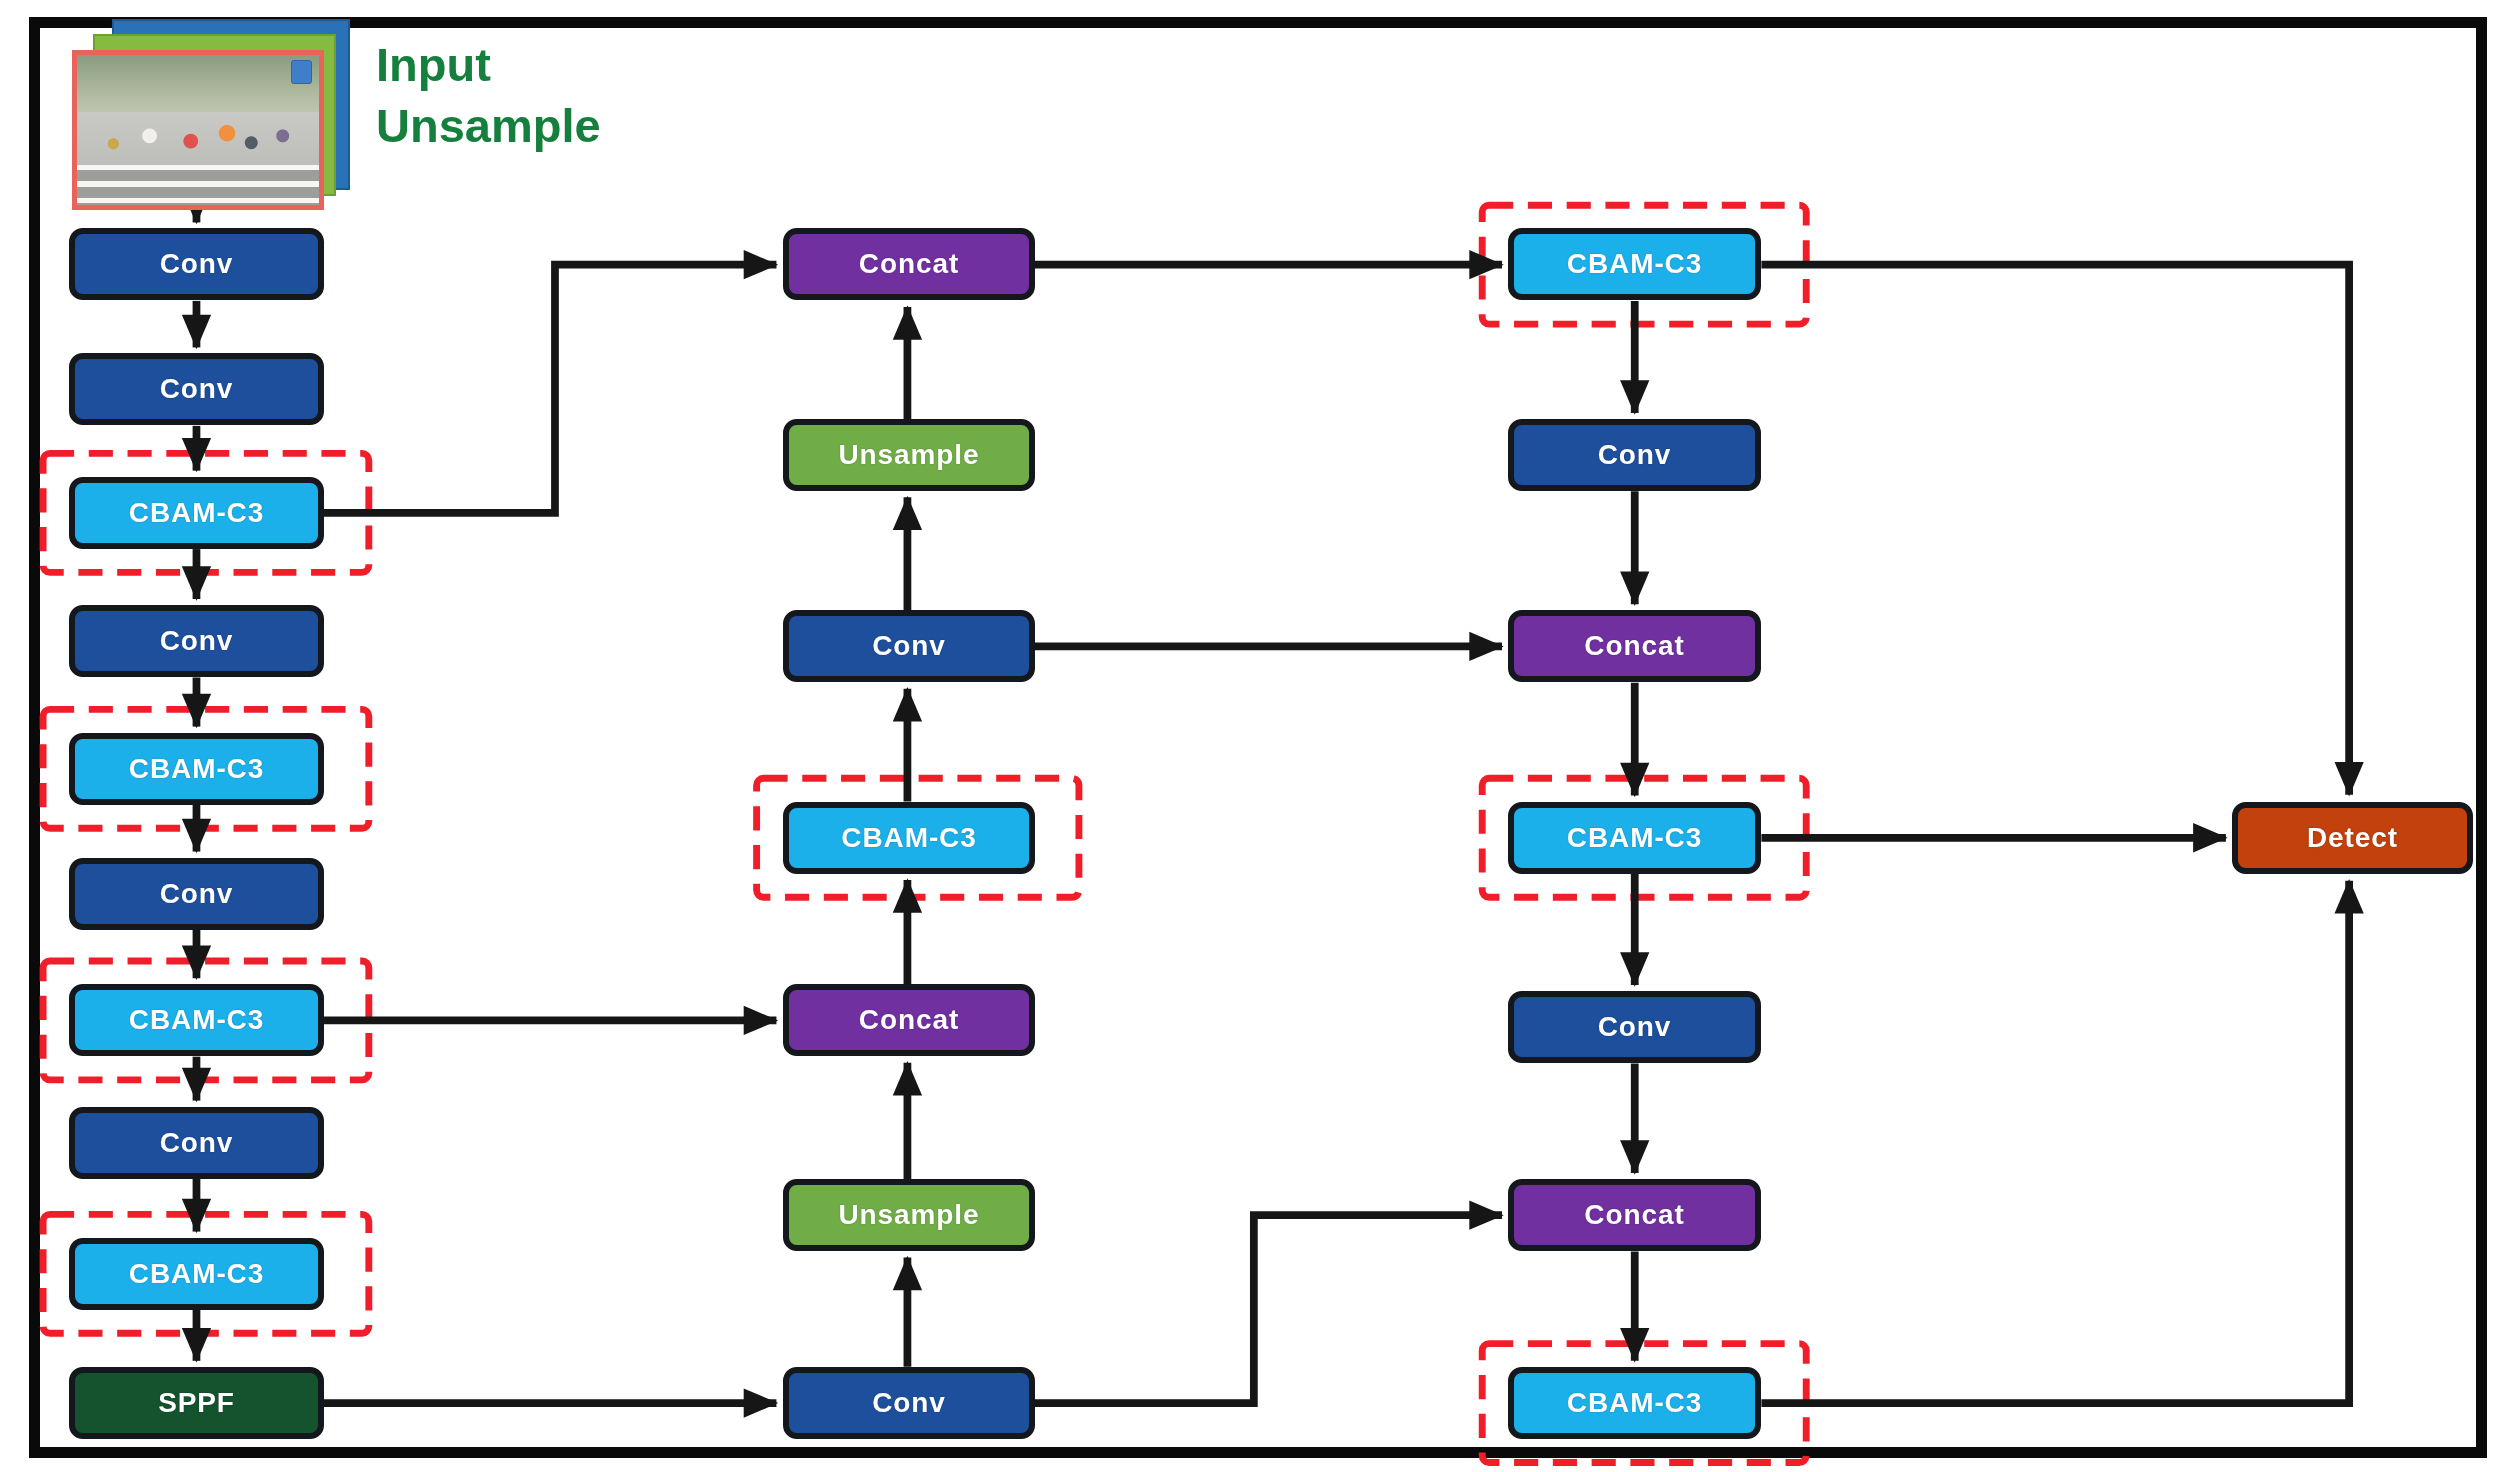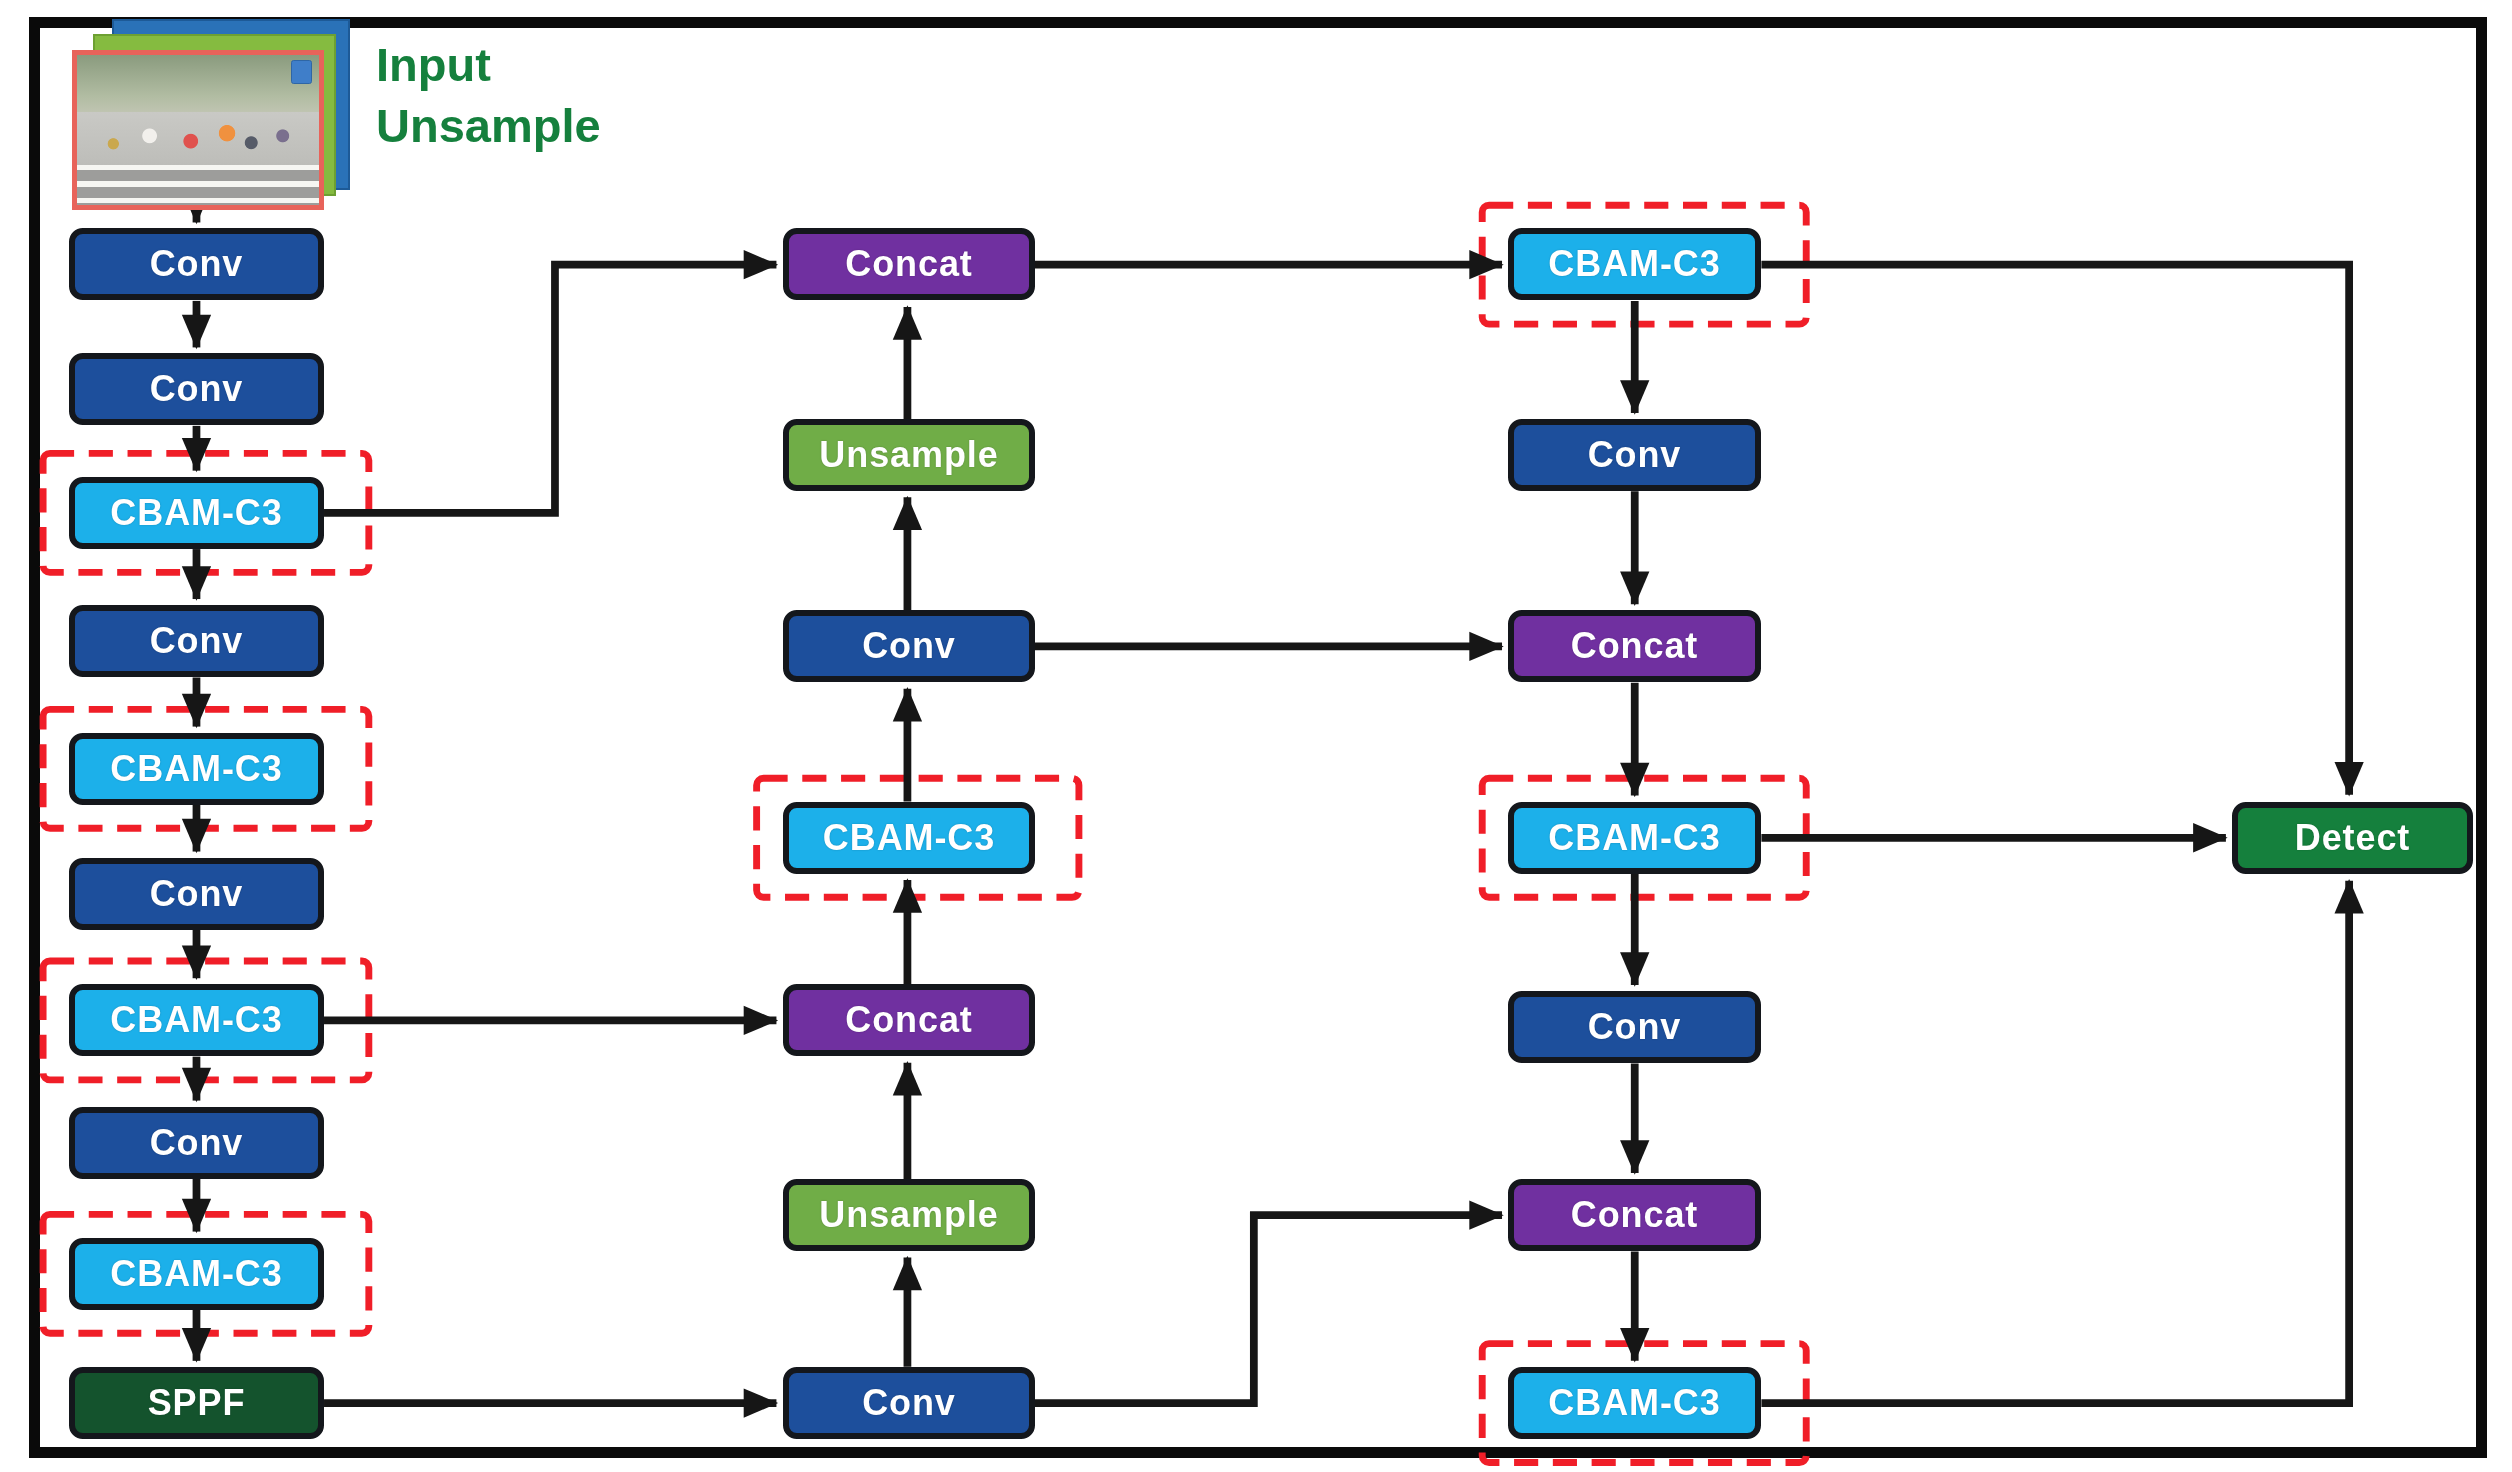--- a/index.html
+++ b/index.html
@@ -3,21 +3,21 @@
 <meta charset="utf-8">
 <style>
   html,body{margin:0;padding:0;background:#ffffff;}
   .stage{position:relative;width:2512px;height:1473px;background:#ffffff;overflow:hidden;
          font-family:"Liberation Sans",sans-serif;}
   .outer-border{position:absolute;left:29px;top:17px;width:2458px;height:1441px;
                 border:11.2px solid #0a0a0a;box-sizing:border-box;}
   #edge-layer{position:absolute;left:0;top:0;width:2512px;height:1473px;}
   .node{position:absolute;display:flex;align-items:center;justify-content:center;
         box-sizing:border-box;border:6px solid #14171c;border-radius:13.8px;
-        color:#ffffff;font-weight:bold;font-size:36px;letter-spacing:0.9px;
+        color:#ffffff;font-weight:bold;font-size:28px;letter-spacing:0.9px;
         text-shadow:0 0 1.7px rgba(0,0,0,.25);}
   
   .input-picture{position:absolute;left:72px;top:17px;width:288px;height:196px;}
   .frame-blue{position:absolute;left:40px;top:1.7px;width:238px;height:171px;
               background:#2a72b8;border:2.6px solid #1d5a97;box-sizing:border-box;}
   .frame-green{position:absolute;left:20.7px;top:17px;width:243px;height:162px;
                background:#85bb40;border:2.6px solid #6da032;box-sizing:border-box;}
   .photo{position:absolute;left:0px;top:33px;width:252px;height:160px;
          border:5.2px solid #e8635a;box-sizing:border-box;background:#c6c6c2;overflow:hidden;}
   .ph-trees{position:absolute;left:0;top:0;width:100%;height:40%;
@@ -114,21 +114,21 @@
       <div class="node" style="left: 783px; top: 984px; width: 252px; height: 72px; background: rgb(112, 48, 160); border-color: rgb(20, 23, 28);">Concat</div>
       <div class="node" style="left: 783px; top: 1179px; width: 252px; height: 72px; background: rgb(112, 173, 71); border-color: rgb(20, 23, 28);">Unsample</div>
       <div class="node" style="left: 783px; top: 1367px; width: 252px; height: 72px; background: rgb(29, 79, 156); border-color: rgb(20, 23, 28);">Conv</div>
       <div class="node" style="left: 1508px; top: 228px; width: 253px; height: 72px; background: rgb(28, 176, 234); border-color: rgb(20, 23, 28);">CBAM-C3</div>
       <div class="node" style="left: 1508px; top: 419px; width: 253px; height: 72px; background: rgb(29, 79, 156); border-color: rgb(20, 23, 28);">Conv</div>
       <div class="node" style="left: 1508px; top: 610px; width: 253px; height: 72px; background: rgb(112, 48, 160); border-color: rgb(20, 23, 28);">Concat</div>
       <div class="node" style="left: 1508px; top: 802px; width: 253px; height: 72px; background: rgb(28, 176, 234); border-color: rgb(20, 23, 28);">CBAM-C3</div>
       <div class="node" style="left: 1508px; top: 991px; width: 253px; height: 72px; background: rgb(29, 79, 156); border-color: rgb(20, 23, 28);">Conv</div>
       <div class="node" style="left: 1508px; top: 1179px; width: 253px; height: 72px; background: rgb(112, 48, 160); border-color: rgb(20, 23, 28);">Concat</div>
       <div class="node" style="left: 1508px; top: 1367px; width: 253px; height: 72px; background: rgb(28, 176, 234); border-color: rgb(20, 23, 28);">CBAM-C3</div>
-      <div class="node" style="left: 2232px; top: 802px; width: 241px; height: 72px; background: #15803d; border-color: rgb(20, 23, 28);">Detect</div>
+      <div class="node" style="left: 2232px; top: 802px; width: 241px; height: 72px; background: #c2410c; border-color: rgb(20, 23, 28);">Detect</div>
     </div>
 
   <div class="input-picture">
     <div class="frame-blue"></div>
     <div class="frame-green"></div>
     <div class="photo">
       <div class="ph-trees"></div>
       <div class="ph-crowd"></div>
       <div class="ph-road"></div>
       <div class="ph-sign"></div>

